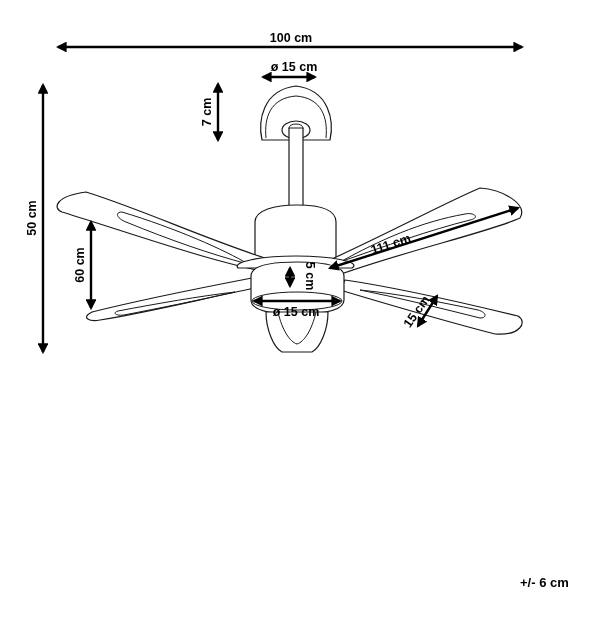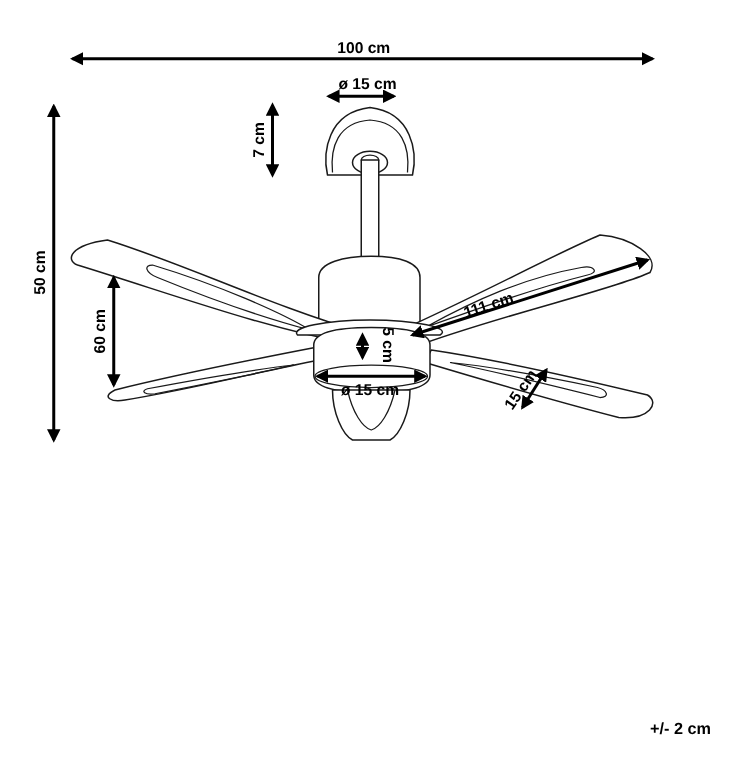--- a/index.html
+++ b/index.html
@@ -108,13 +108,13 @@
     <line class="dim" x1="254" y1="301" x2="340" y2="301" marker-start="url(#ah)" marker-end="url(#ah)"></line>
     <text class="lbl" x="296" y="316" text-anchor="middle">ø 15 cm</text>
   </g>
 
   <g>
     <line class="dim" x1="418" y1="326" x2="437" y2="296" marker-start="url(#ah)" marker-end="url(#ah)"></line>
     <text class="lbl" transform="translate(420,314) rotate(-55)" text-anchor="middle">15 cm</text>
   </g>
 </svg>
 
-<div class="tol">+/- 2 cm</div>
+<div class="tol">+/- 6 cm</div>
 
 </body></html>

